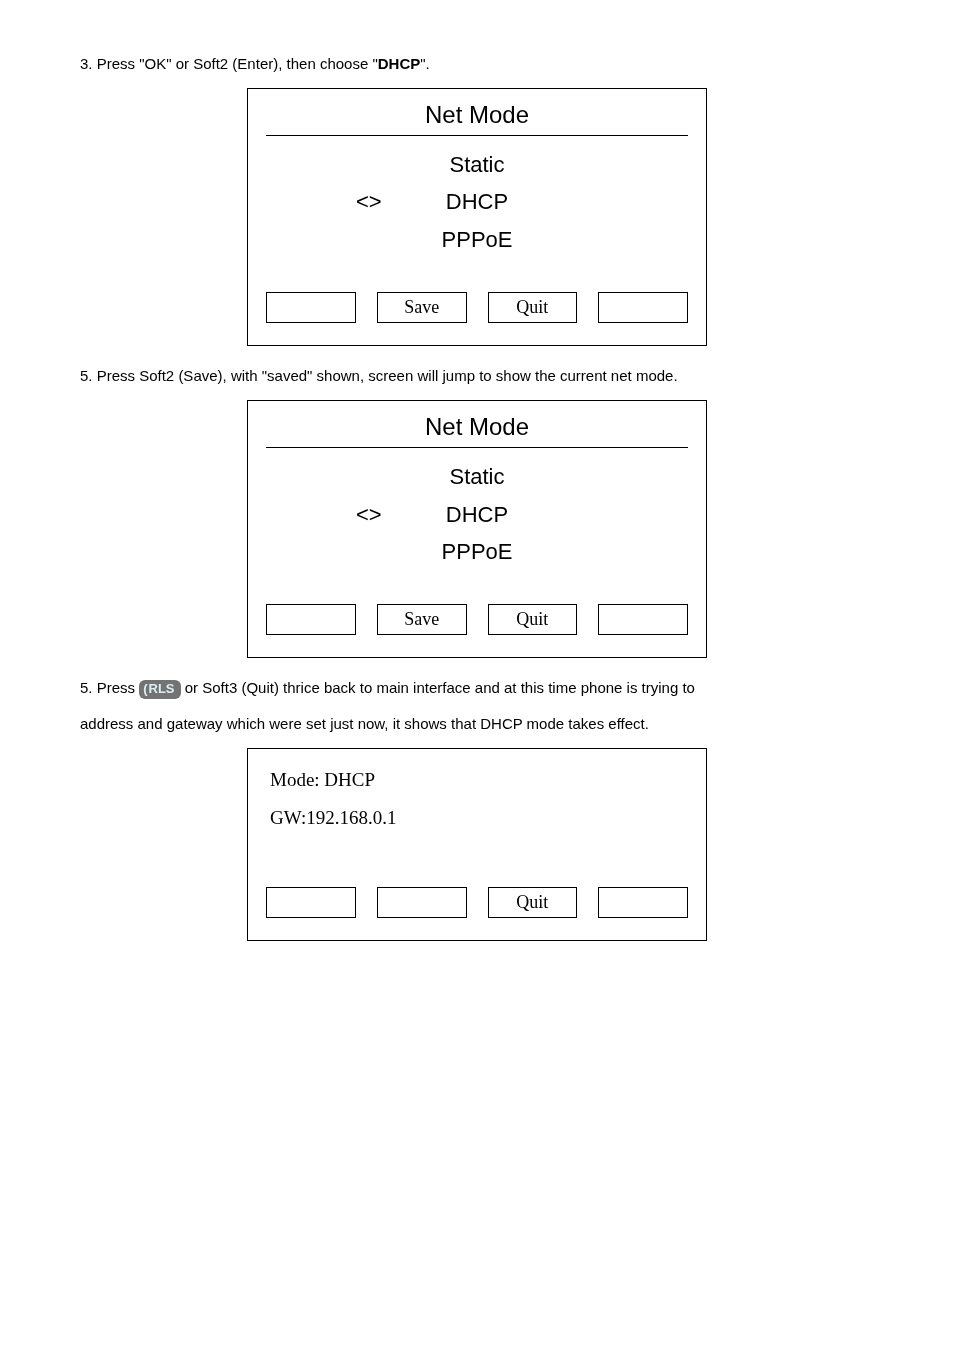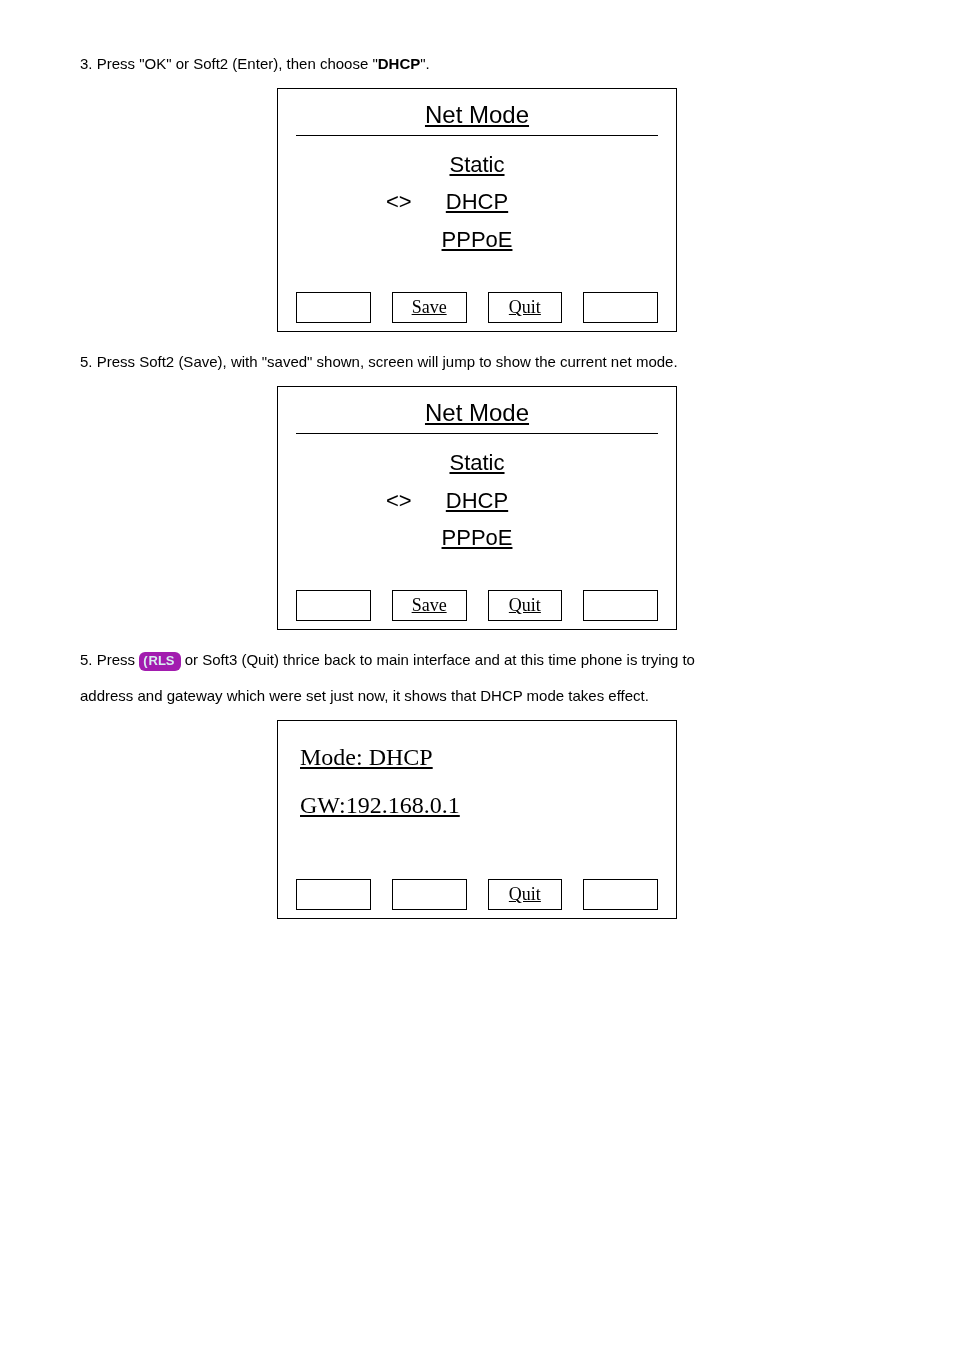--- a/index.html
+++ b/index.html
@@ -11,26 +11,25 @@
     width: 954px;
     box-sizing: border-box;
     background: #fff;
   }
   .body-text {
     margin: 12px 0;
     line-height: 1.6;
   }
   .screen-box {
     border: 1.5px solid #000;
-    width: 400px;
+    width: 460px;
     margin: 8px auto 18px auto;
-    padding: 12px 18px 8px 18px;
+    padding: 12px 18px 22px 18px;
     box-sizing: border-box;
     font-family: Arial, sans-serif;
-    text-decoration: underline;
   }
   .screen-title {
     text-align: center;
     font-size: 24px;
     padding-bottom: 6px;
     border-bottom: 1.5px solid #000;
     margin-bottom: 10px;
   }
   .menu-list {
     text-align: center;
@@ -55,27 +54,27 @@
   .softkey {
     flex: 1;
     border: 1.5px solid #000;
     text-align: center;
     padding: 4px 0;
     min-height: 24px;
     box-sizing: border-box;
   }
   .network-body {
     font-family: "Times New Roman", serif;
-    font-size: 24px;
+    font-size: 19px;
     line-height: 2.0;
     padding-left: 4px;
   }
   .rls-badge {
     display: inline-block;
-    background: #a21caf;
+    background: #737373;
     color: #d9eef0;
     border-radius: 6px;
     padding: 2px 6px 3px 4px;
     font-size: 13px;
     font-weight: bold;
     vertical-align: middle;
     line-height: 14px;
   }
   .rls-badge::before {
     content: "(";

